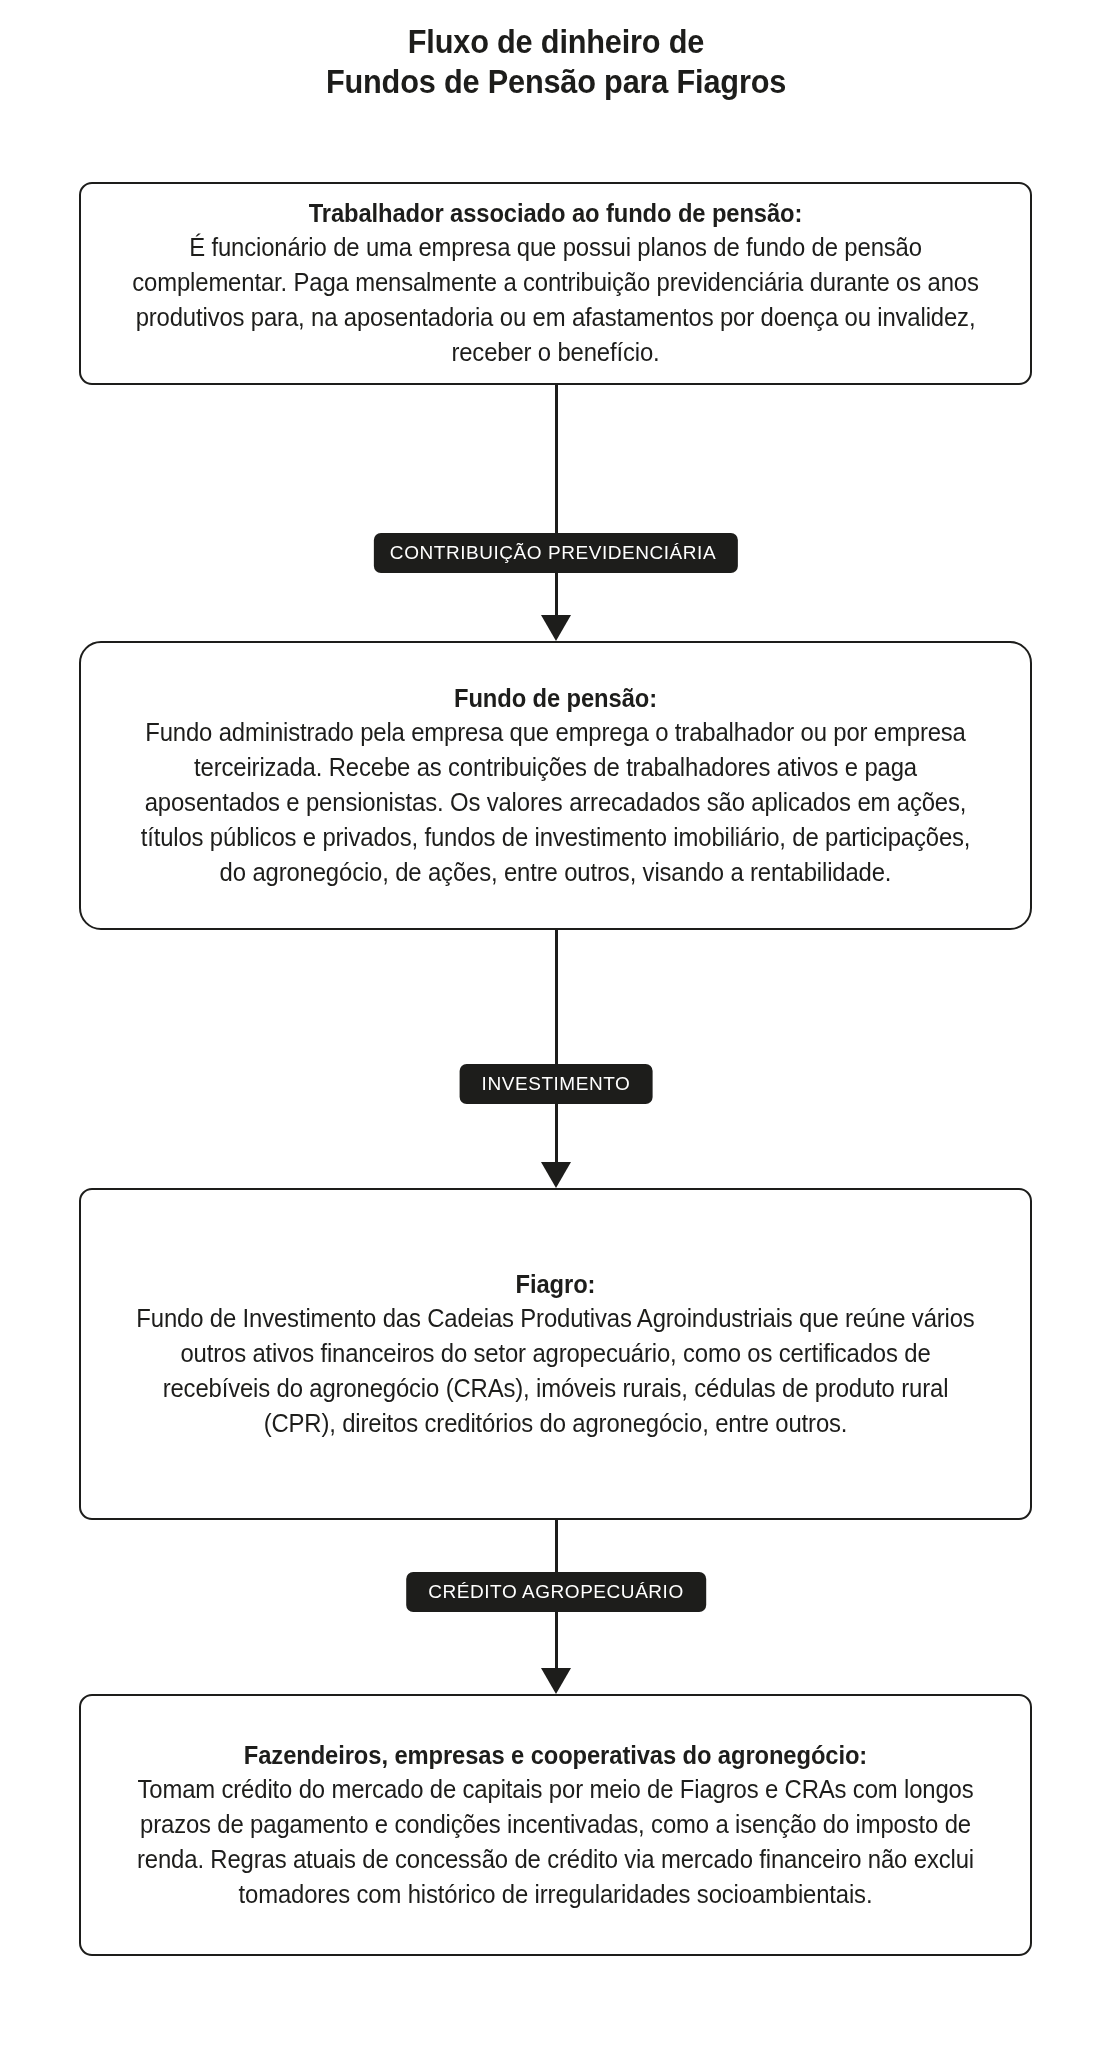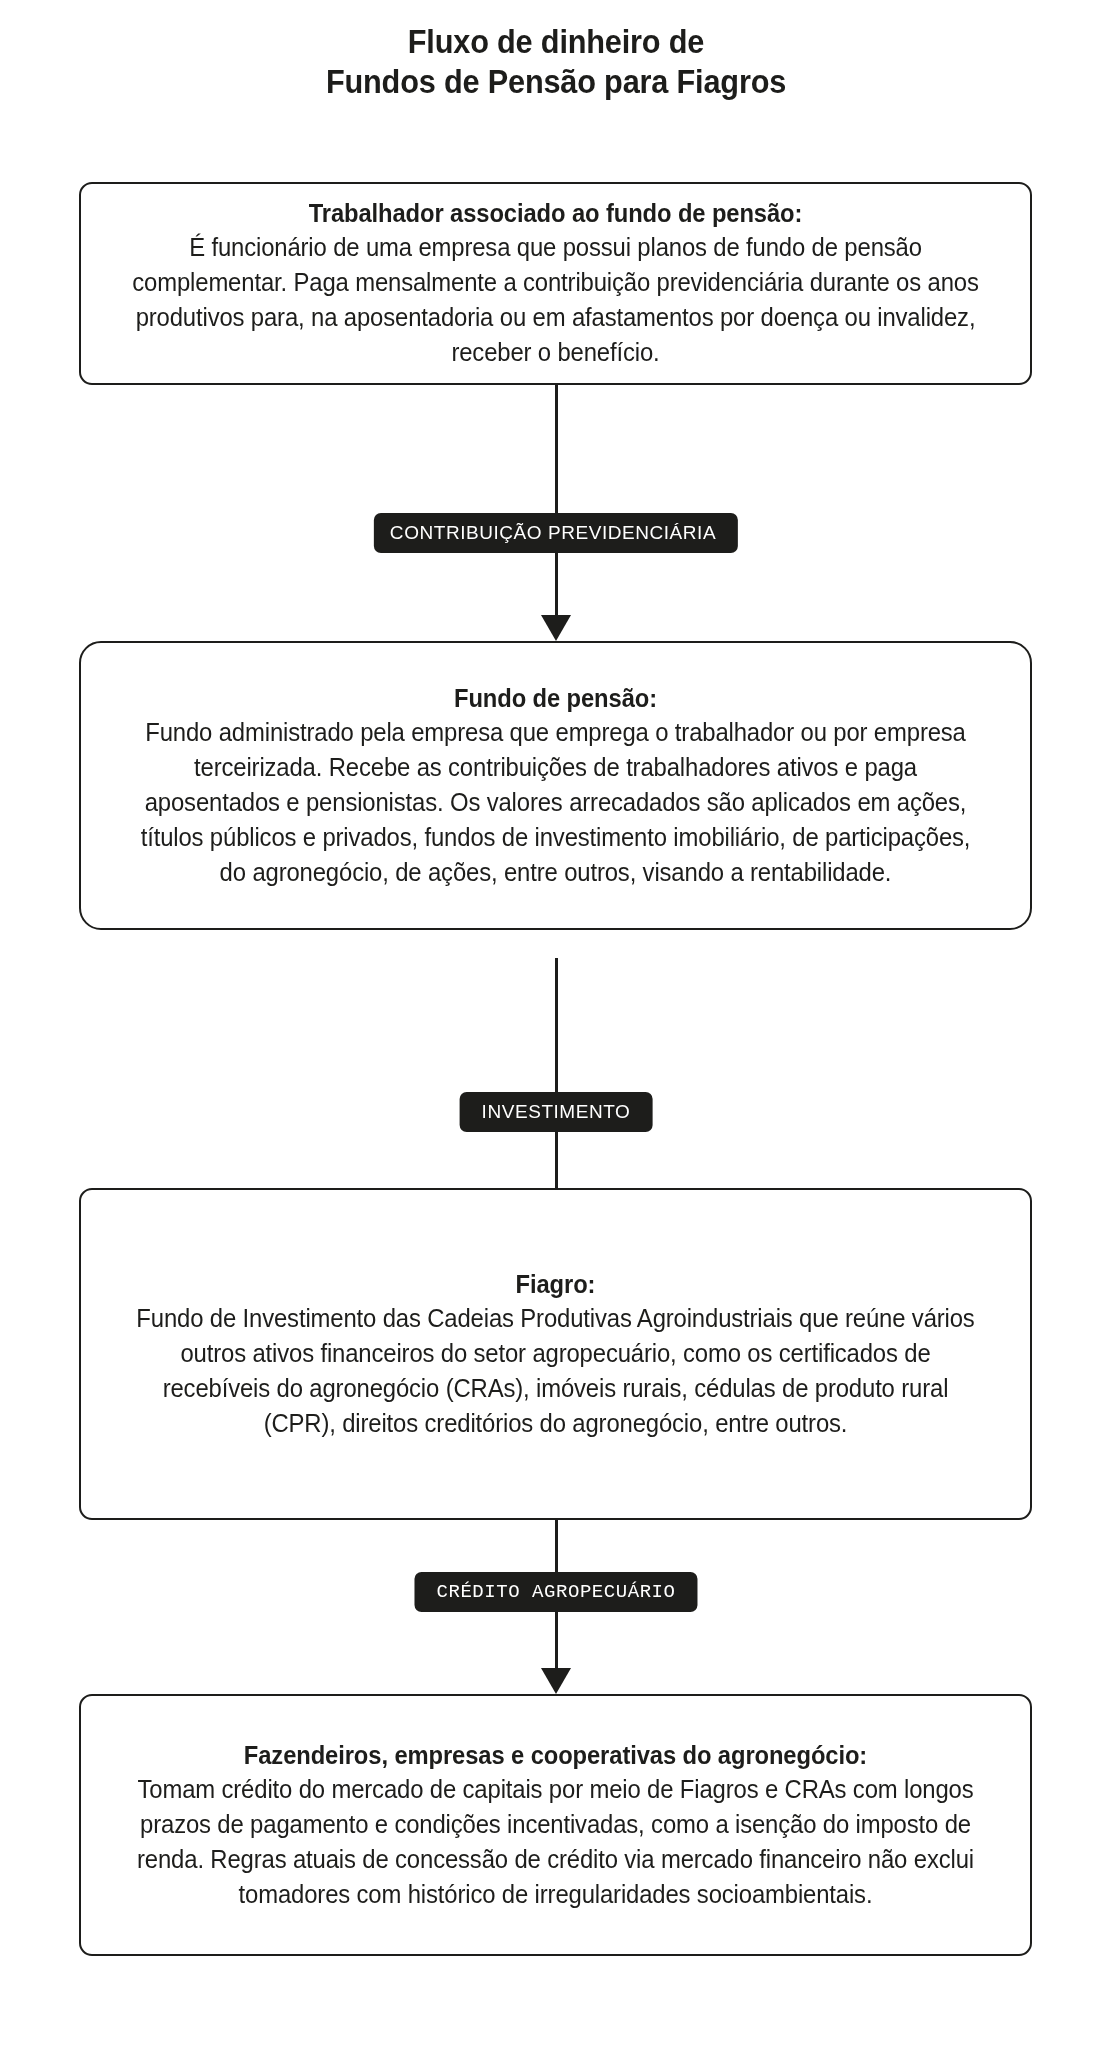--- a/index.html
+++ b/index.html
@@ -93,22 +93,22 @@
   #node-3 { top: 1694px; height: 262px; }
 
   
   .connector {
     position: absolute;
     left: 0;
     width: 1112px;
     z-index: 1;
   }
   #connector-0 { top: 385px; height: 256px; }
-  #connector-1 { top: 930px; height: 203px; margin-top: 28px; }
-  #connector-2 { top: 1446px; height: 308px; font-family: Liberation Mono, monospace; }
+  #connector-1 { top: 930px; height: 203px; }
+  #connector-2 { top: 1446px; height: 308px; }
 
   .connector-line {
     position: absolute;
     left: 50%;
     top: 0;
     width: 3px;
     margin-left: -1.5px;
     background: #1d1d1b;
     z-index: 1;
   }
@@ -140,21 +140,21 @@
     border-radius: 7px;
     height: 40px;
     line-height: 40px;
     padding: 0 22px;
     font-size: 19px;
     font-weight: 400;
     letter-spacing: 0.55px;
     white-space: nowrap;
     z-index: 4;
   }
-  #connector-0 .connector-label { top: 128px; padding-left: 16px; }
+  #connector-0 .connector-label { top: 148px; padding-left: 16px; }
   #connector-1 .connector-label { top: 134px; }
   #connector-2 .connector-label { top: 126px; }
 </style>
 </head>
 <body>
 
 <div class="infographic">
 
   <div class="chart-title">
     <span class="title-line">Fluxo de dinheiro de</span>

